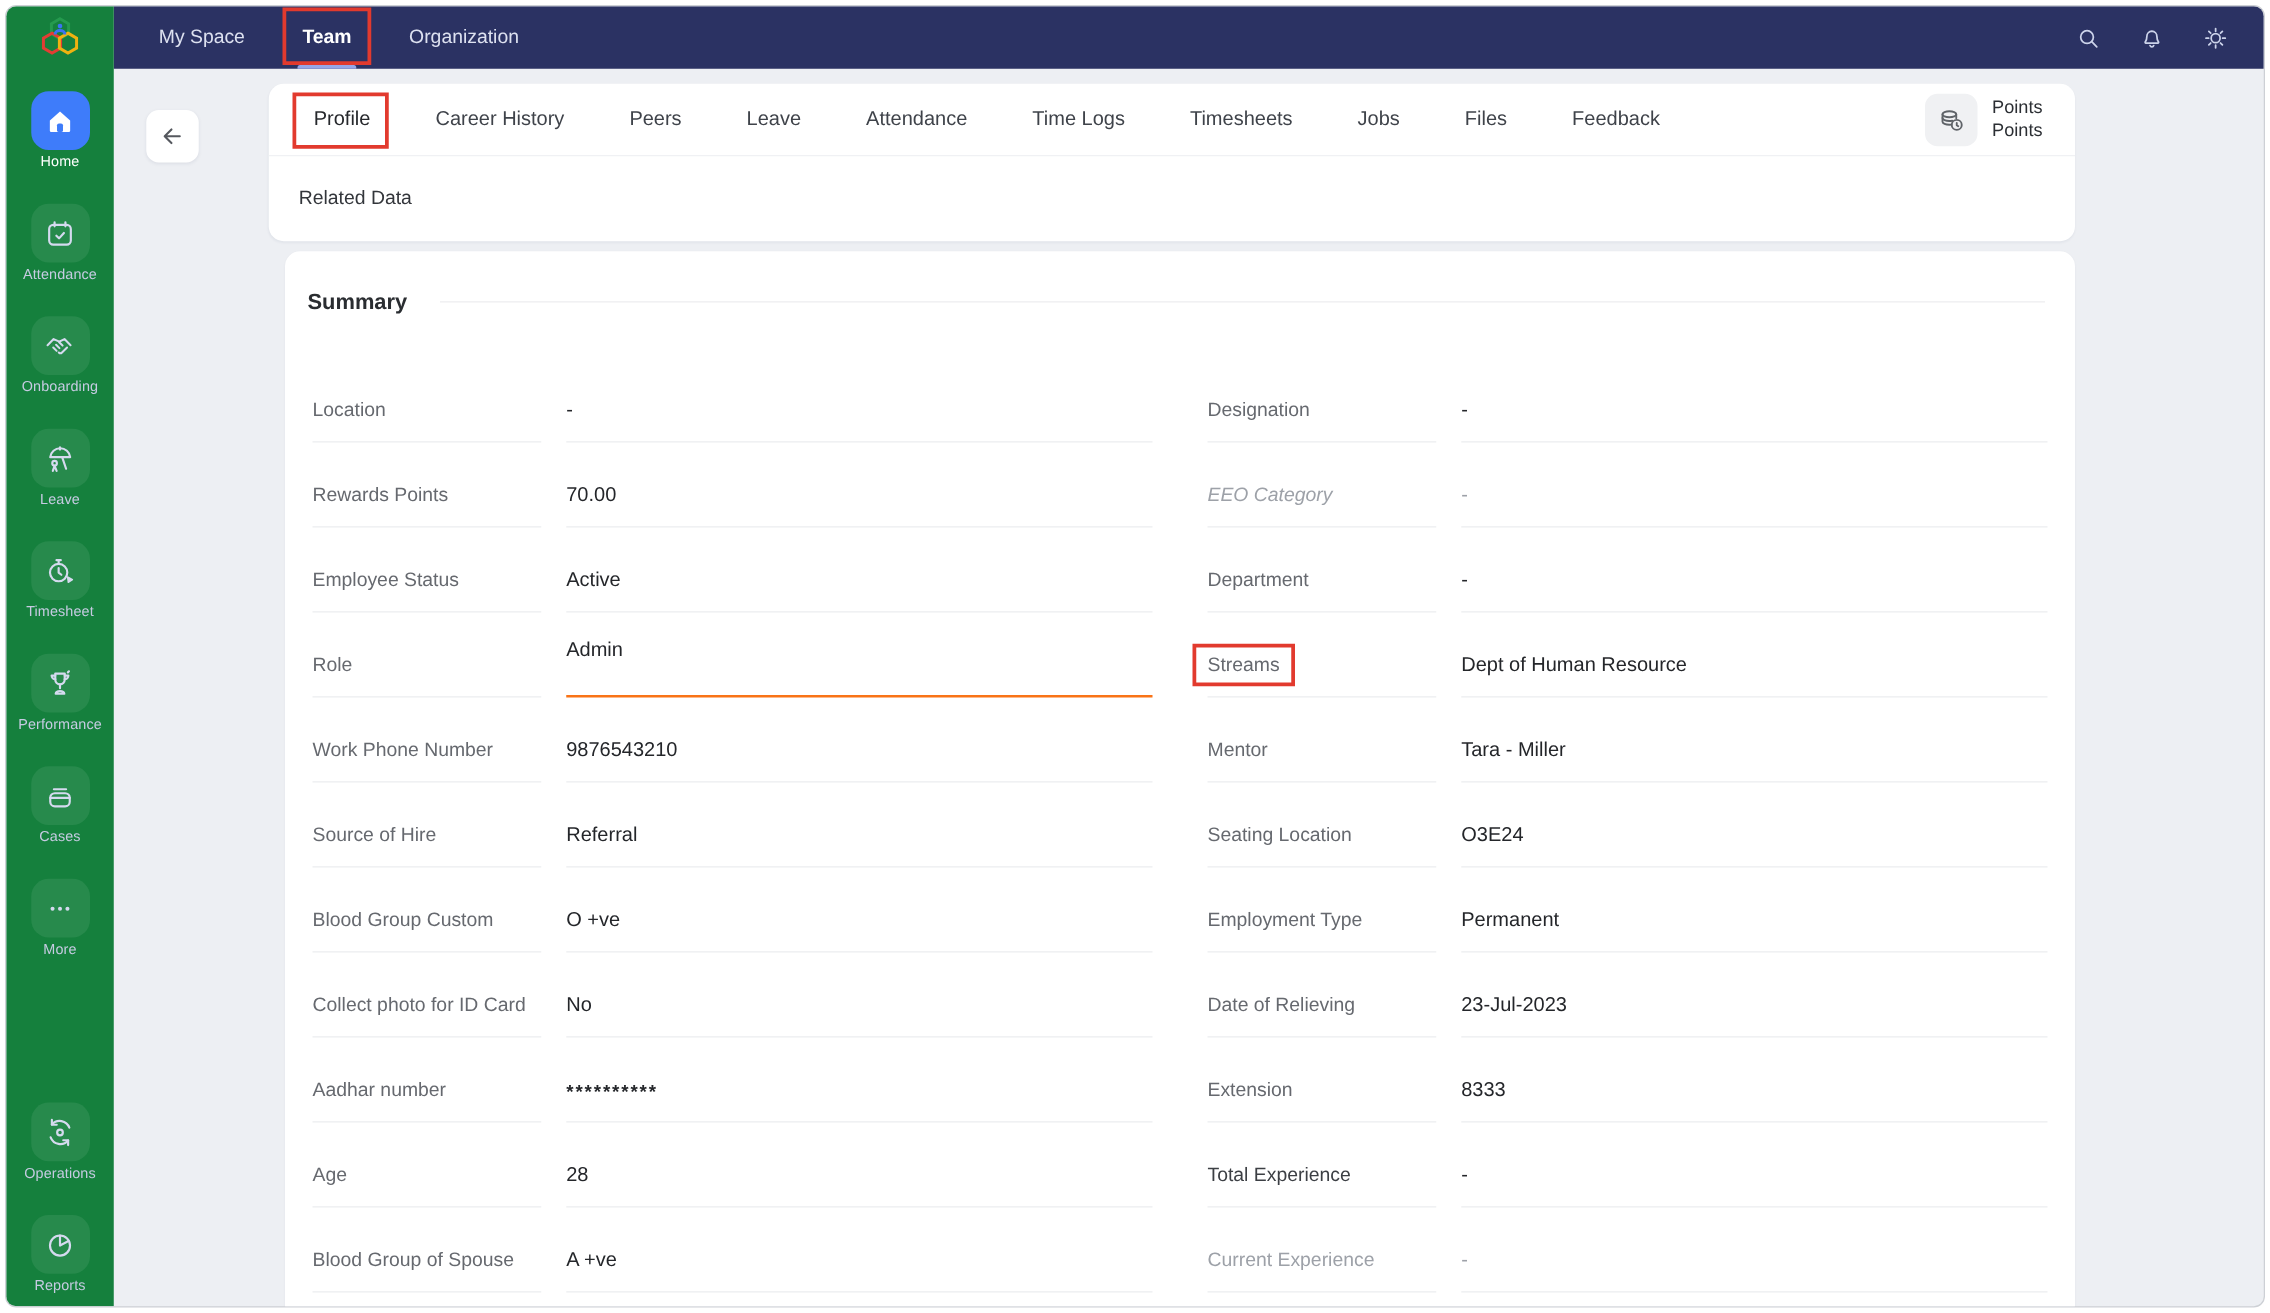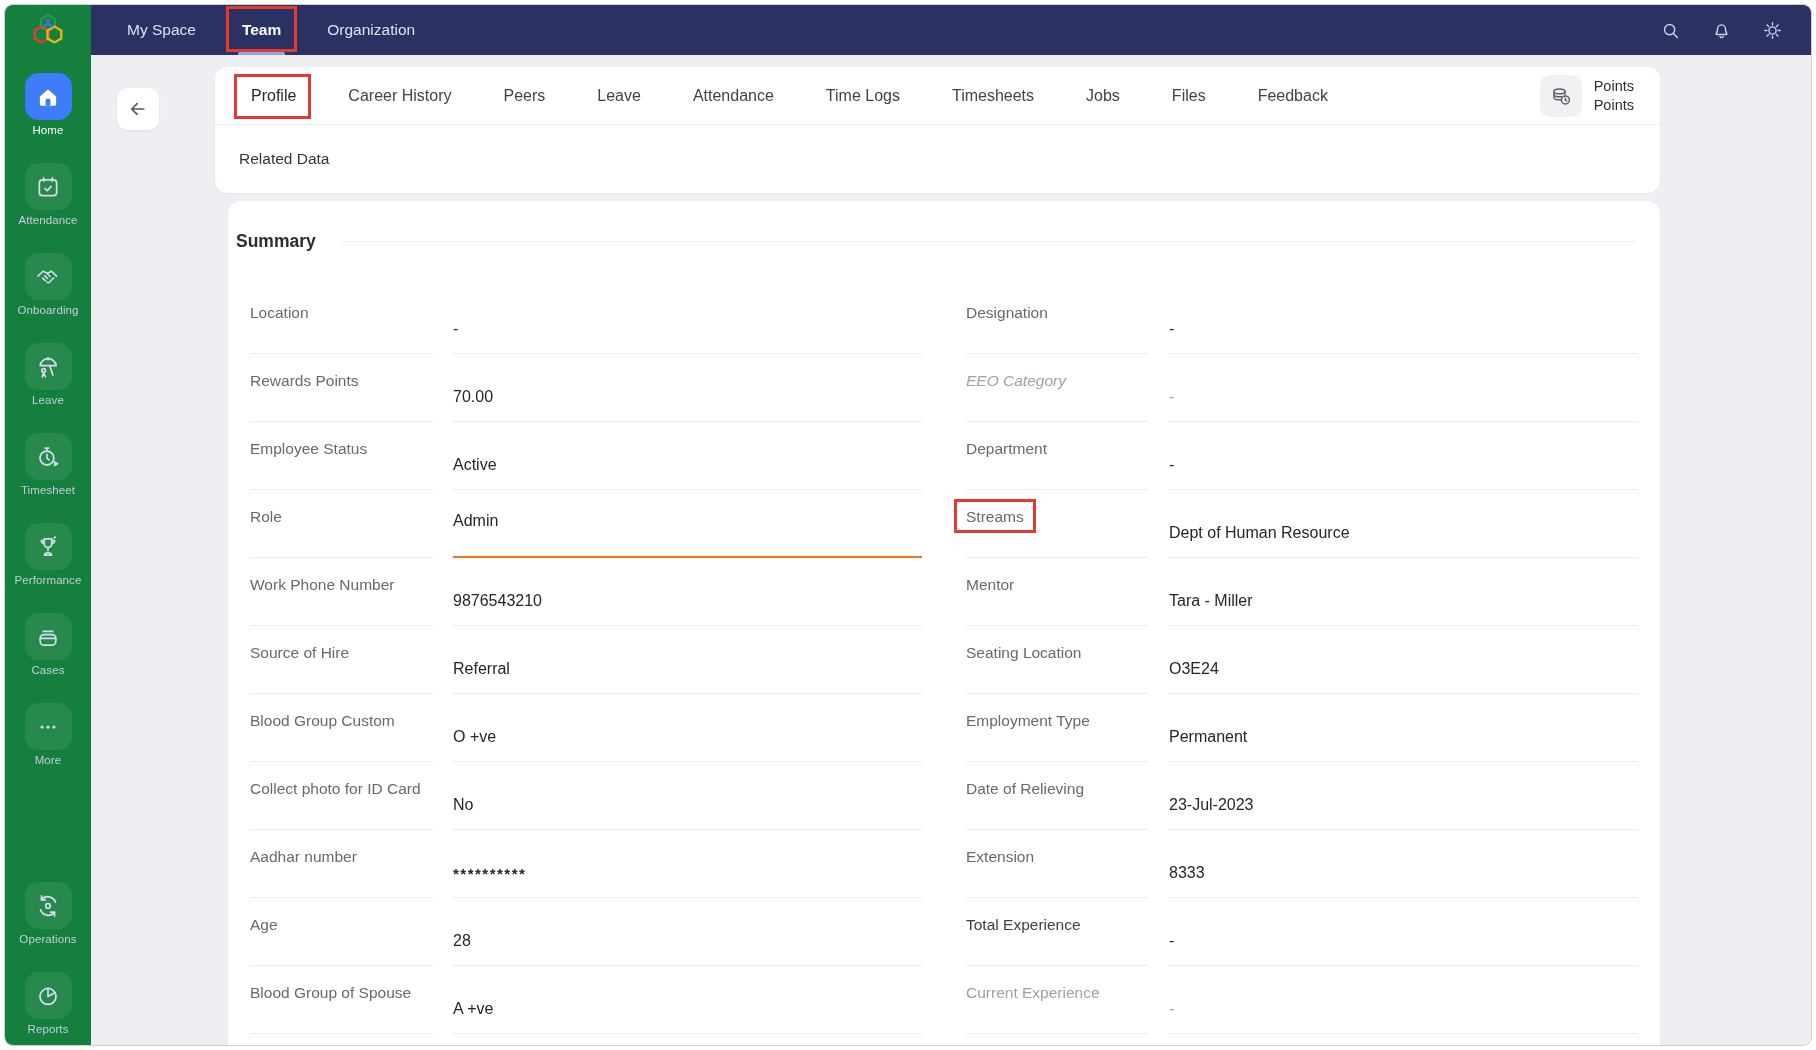--- a/index.html
+++ b/index.html
@@ -59,29 +59,29 @@
   .reward-btn { margin-left:auto; display:flex; align-items:center; gap:12px; cursor:pointer; }
   .reward-icon-box { width:42px; height:42px; border-radius:10px; background:#f0f1f3;
     display:flex; align-items:center; justify-content:center; color:#5f6368; }
   .reward-icon-box svg { width:24px; height:24px; }
   .reward-text { font-size:14.5px; color:#2b2e33; line-height:1.3; font-weight:500; }
   .related-row { height:67px; display:flex; align-items:center; padding-left:24px; }
   .related-tab { font-size:15.5px; color:#33363b; cursor:pointer; }
 
   .summary-card { position:absolute; left:137px; top:146px; width:1432px; height:920px;
     background:#ffffff; border-radius:12px; box-shadow:0 1px 2px rgba(25,39,80,.05); }
-  .summary-head { display:flex; align-items:center; gap:26px; padding:30px 24px 0 8px; }
+  .summary-head { display:flex; align-items:center; gap:26px; padding:30px 24px 0 18px; }
   .summary-title { font-size:17.5px; font-weight:700; color:#2a2d31; }
   .head-rule { flex:1; height:1px; background:#ededef; }
 
   .fields { display:grid; grid-template-columns:672px 672px; column-gap:44px; padding:0 22px;
     margin-top:34px; }
   .field { height:68px; display:flex; }
   .f-label { width:183px; border-bottom:1px solid #ebedf0; display:flex; align-items:flex-end;
-    padding-bottom:31px; }
+    padding-bottom:15px; }
   .f-label-text { font-size:15.5px; color:#66696f; position:relative; display:inline-block; }
   .f-gap { width:20px; }
   .f-value { flex:1; border-bottom:1px solid #ebedf0; display:flex; align-items:flex-end;
     padding-bottom:15px; cursor:pointer; }
   .f-value-text { font-size:16px; color:#24262a; font-weight:500; }
   .field.muted .f-label-text { color:#9da1a8; }
   .field.muted .f-value-text { color:#9da1a8; }
   .field.italic .f-label-text { font-style:italic; }
   .field.emph .f-label-text { color:#3c3f44; }
   .field.blue-line .f-value { border-bottom:2px solid #f97316; padding-bottom:26px;text-align:right; }

